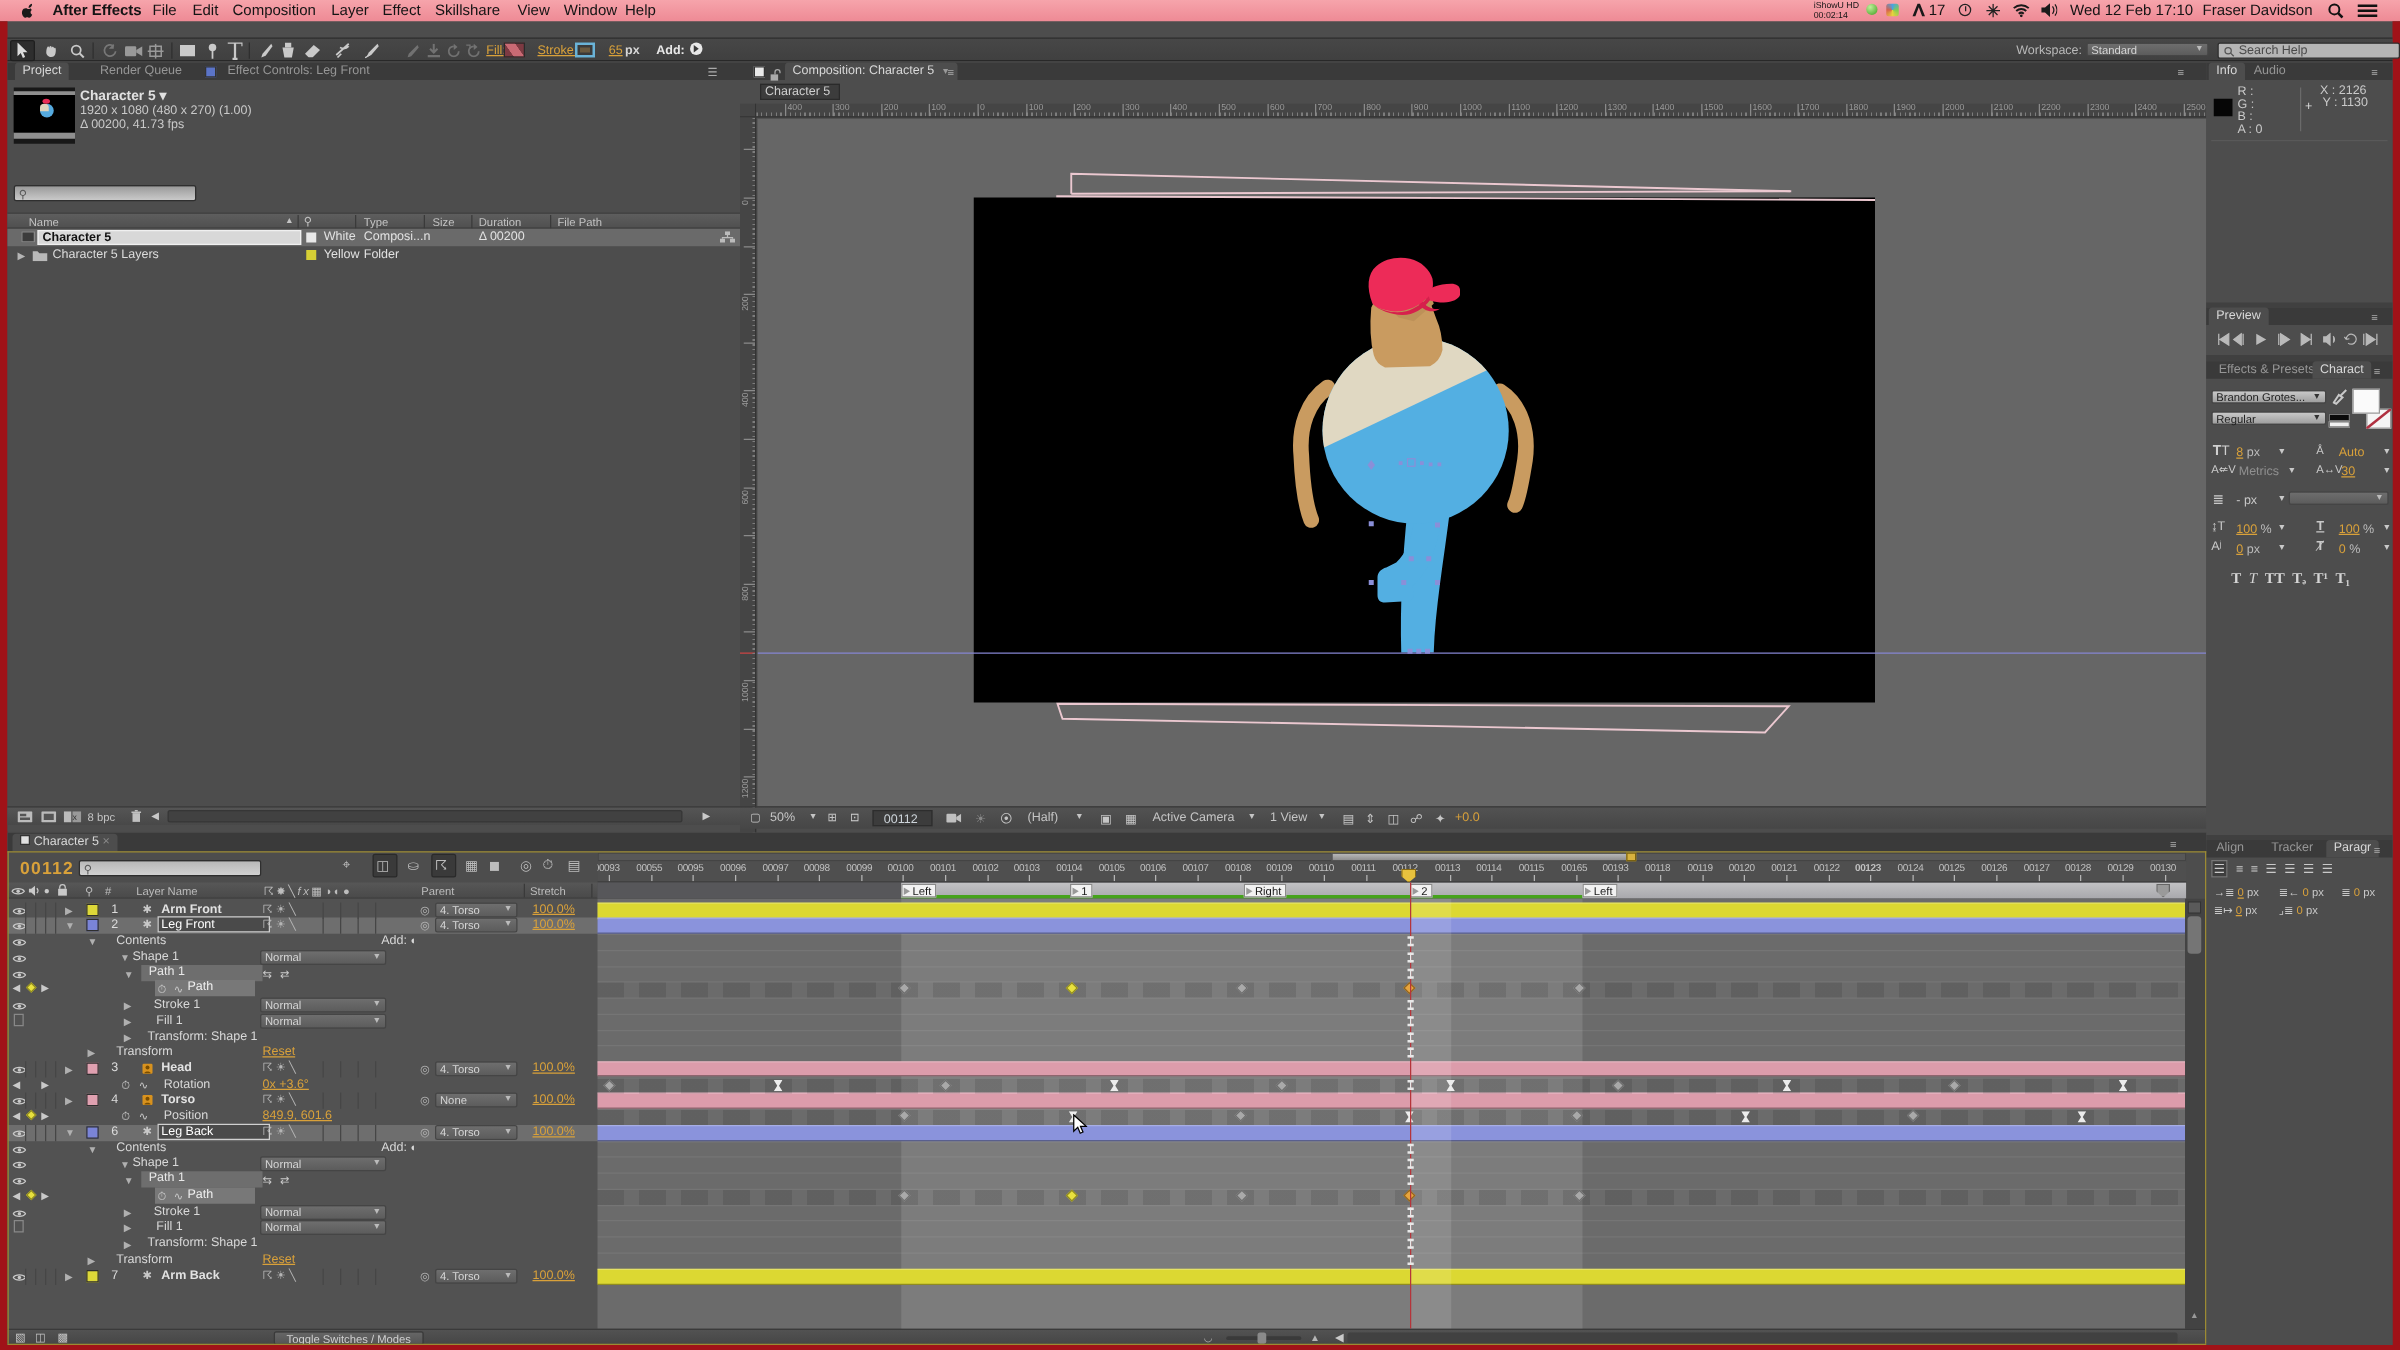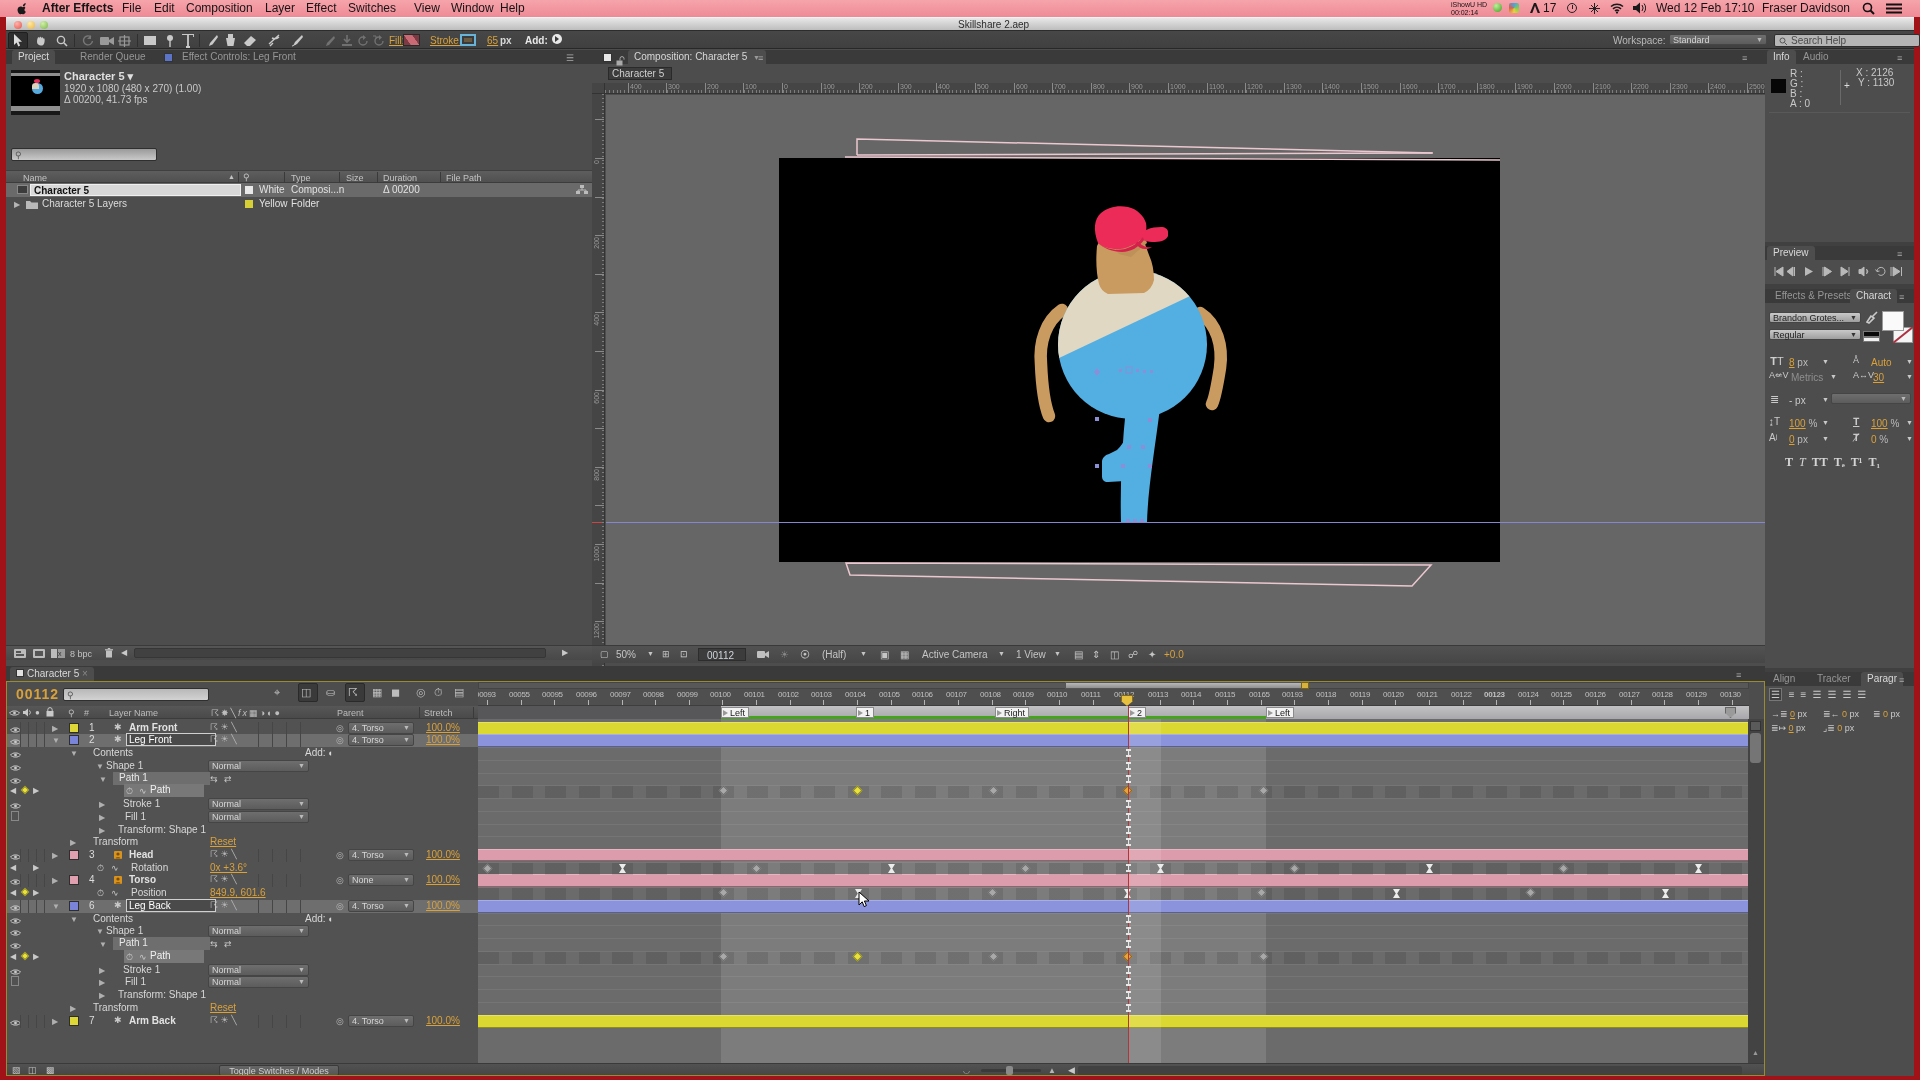--- a/index.html
+++ b/index.html
@@ -43,21 +43,21 @@
 <div class="abs" id="menubar">
 <svg class="abs" style="left:17px;top:2px" width="13" height="13" viewBox="0 0 13 13">
         <path d="M9.5 1.2c-.8.1-1.7.6-2.2 1.3-.5.6-.9 1.5-.7 2.3.9 0 1.8-.5 2.3-1.2.5-.6.9-1.5.6-2.4zM9.4 5c-1.3 0-2.3.7-2.9.7-.6 0-1.5-.7-2.5-.7C2.7 5 1.5 5.8 1 7c-.9 1.6-.2 4 .7 5.3.4.6 1 1.3 1.7 1.3.7 0 1-.4 1.9-.4s1.1.4 1.9.4c.8 0 1.3-.6 1.8-1.3.5-.8.7-1.5.7-1.6 0 0-1.4-.5-1.4-2.1 0-1.3 1.1-2 1.1-2C8.7 5.4 7.8 5 9.4 5z" fill="#1a1a1a" transform="scale(0.9)"></path>
       </svg>
 <span class="mi" style="left:42px;font-weight:bold;">After Effects</span>
 <span class="mi" style="left:122px;">File</span>
 <span class="mi" style="left:154px;">Edit</span>
 <span class="mi" style="left:186px;">Composition</span>
 <span class="mi" style="left:265px;">Layer</span>
 <span class="mi" style="left:306px;">Effect</span>
-<span class="mi" style="left:348px;">Switches</span>
+<span class="mi" style="left:348px;">Skillshare</span>
 <span class="mi" style="left:414px;">View</span>
 <span class="mi" style="left:451px;">Window</span>
 <span class="mi" style="left:500px;">Help</span>
 <span class="mi" style="left:1451px;font-size:7px;line-height:8px;top:1px;">iShowU HD<br>00:02:14</span>
 <span class="mi" style="left:1493px;top:3px;width:9px;height:9px;border-radius:50%;background:radial-gradient(circle at 35% 30%,#bff09a,#3e9e1f);display:inline-block;"></span>
 <span class="mi" style="left:1509px;top:3px;width:10px;height:10px;border-radius:2px;background:conic-gradient(#4aa3e0,#7fcc52,#e8d23e,#d8604a,#4aa3e0);display:inline-block;"></span>
 <svg class="mi" style="left:1529px;top:2px;" width="12" height="12">
         <path d="M1 11 5 1h2l4 10H8.7L6 3.8 3.3 11Z" fill="#1a1a1a"></path>
       </svg>
 <span class="mi" style="left:1543px;">17</span>
@@ -79,26 +79,20 @@
 <span class="mi" style="left:1762px;">Fraser Davidson</span>
 <svg class="mi" style="left:1862px;top:2px;" width="13" height="13">
         <circle cx="5.5" cy="5.5" r="4" stroke="#111" stroke-width="1.6" fill="none"></circle>
         <path d="M8.5 8.5 12 12" stroke="#111" stroke-width="2"></path>
       </svg>
 <svg class="mi" style="left:1886px;top:3px;" width="16" height="11">
         <path d="M0 1.5h16M0 5.5h16M0 9.5h16" stroke="#111" stroke-width="2"></path>
       </svg>
 </div>
 
-<div class="abs" id="titlebar">
-<span class="tl" style="left:8px;background:radial-gradient(circle at 35% 30%,#ffb3ac,#e4554a);"></span>
-<span class="tl" style="left:21px;background:radial-gradient(circle at 35% 30%,#ffe9a8,#e8b43e);"></span>
-<span class="tl" style="left:34px;background:radial-gradient(circle at 35% 30%,#d2f0a8,#7ab648);"></span>
-<span class="abs" style="left:952px;top:1px;font-size:10px;color:#2c2c2c;">Skillshare 2.aep</span>
-</div>
 
 <div class="abs redframe" style="left:0;top:17px;width:6px;height:1063px;"></div>
 <div class="abs redframe" style="left:1914px;top:17px;width:6px;height:1063px;"></div>
 <div class="abs redframe" style="left:0;top:1076px;width:1920px;height:4px;"></div>
 
 <div class="abs" id="toolbar">
 <div class="abs" style="left:2px;top:1px;width:20px;height:17px;background:#2e2e2e;border:1px solid #1f1f1f;border-radius:2px;"></div>
 <svg class="abs" style="left:7px;top:3px;" width="10" height="13">
         <path d="M1 0v11l2.6-2.6 1.7 4 1.8-.8-1.7-3.8H9Z" fill="#dcdcdc"></path>
       </svg>

